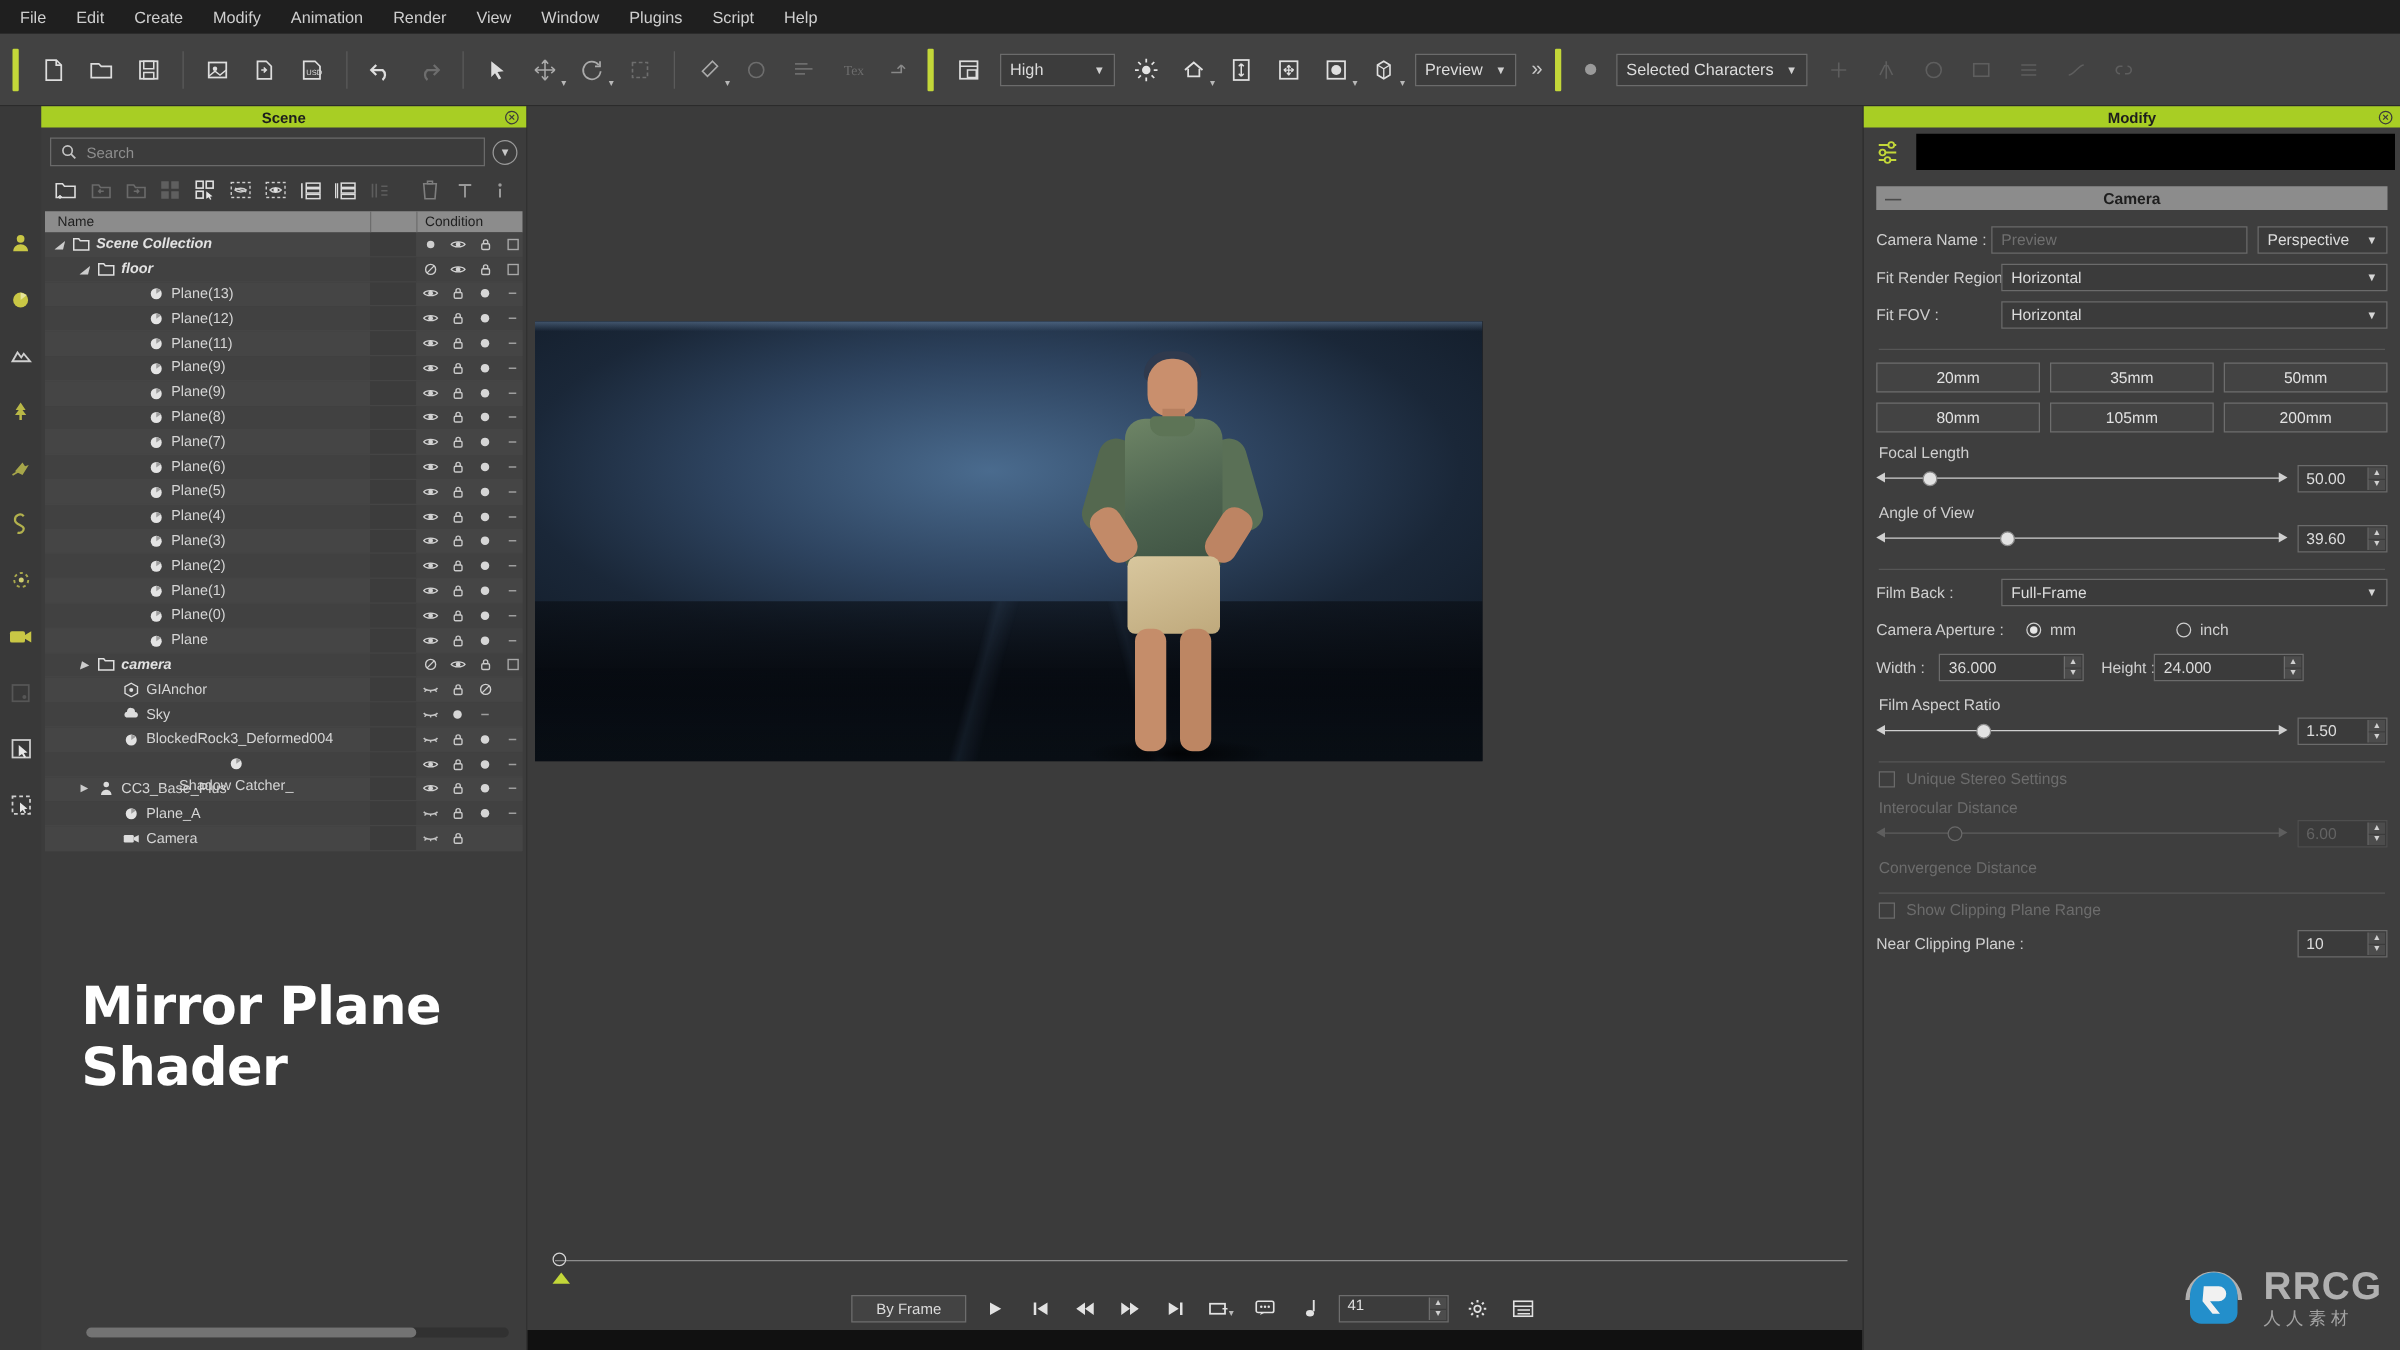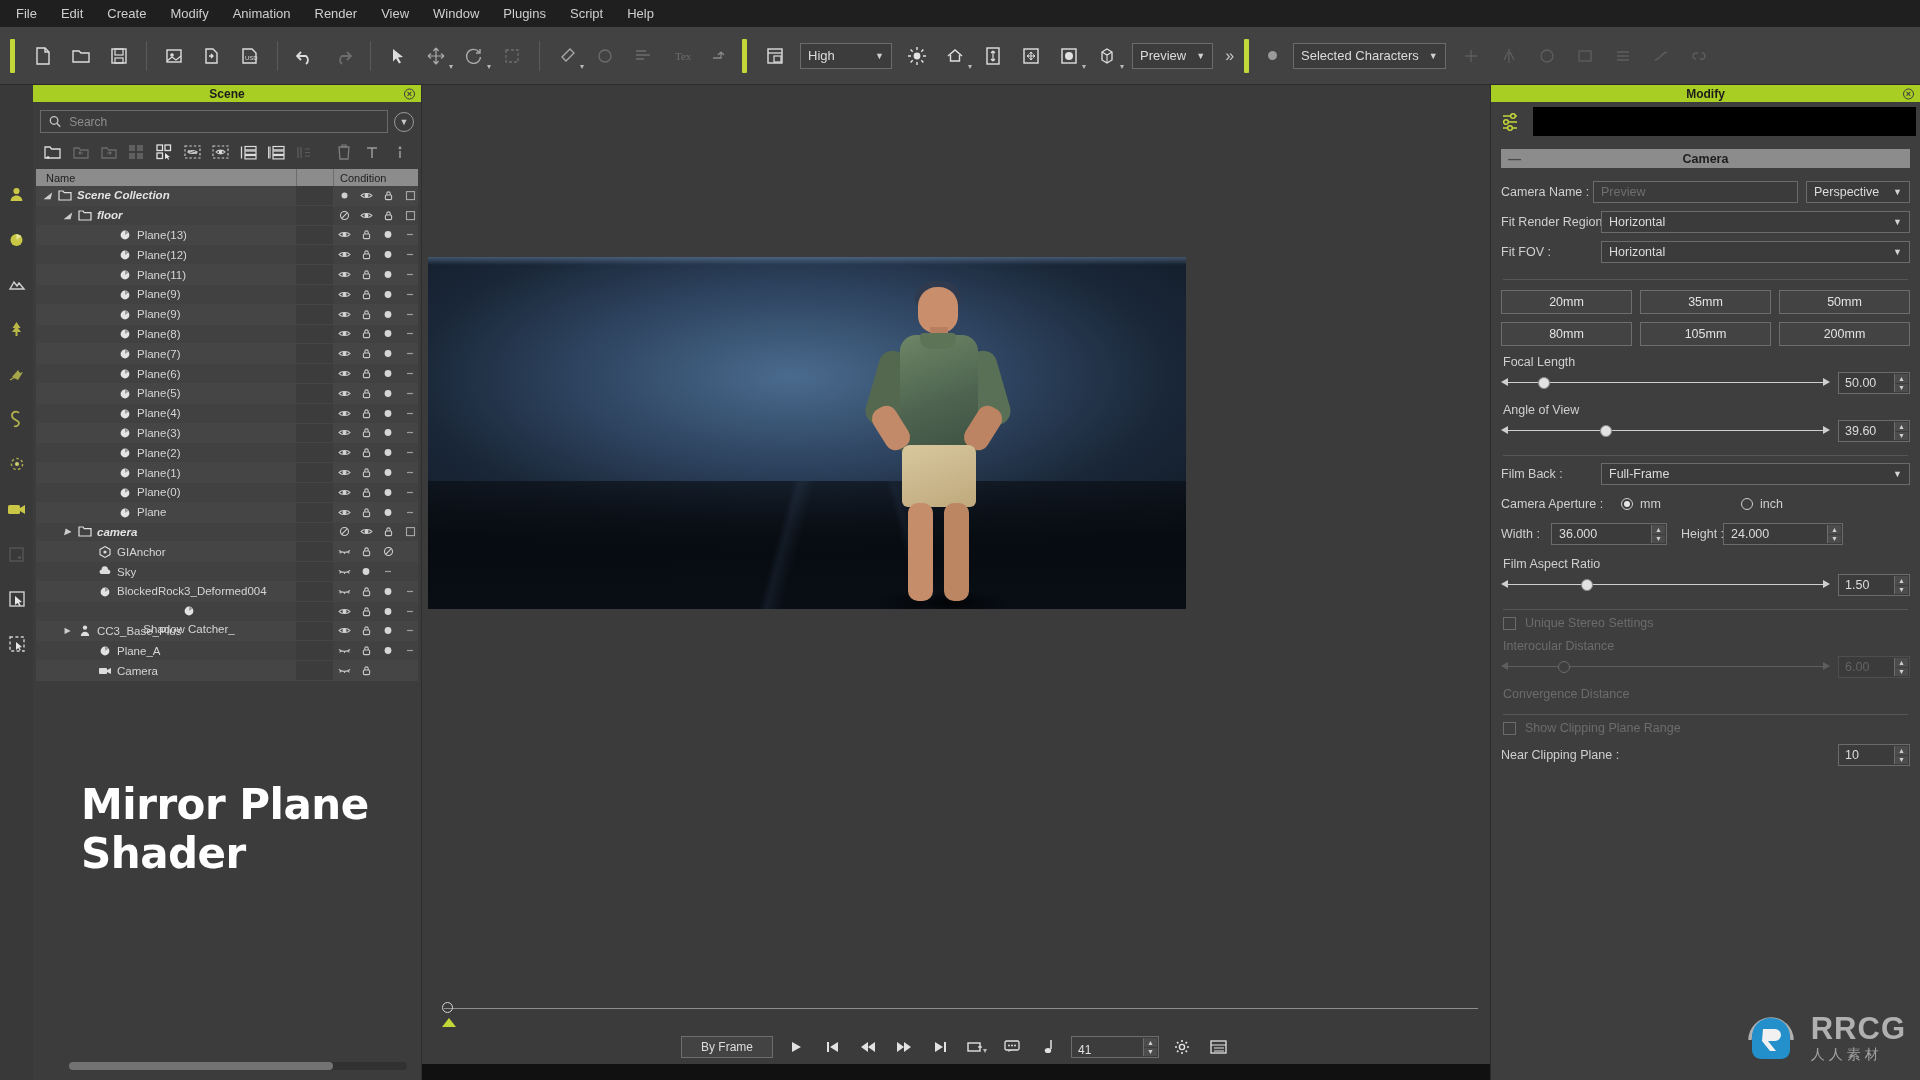--- a/index.html
+++ b/index.html
@@ -104,21 +104,21 @@
   .tree-row:nth-child(even) { background: #414141; }
   .tr-name { flex: 1; display: flex; align-items: center; gap: 5px; color: #d5d5d5; overflow: hidden; white-space: nowrap; }
   .tr-name.italic { font-style: italic; font-weight: bold; color: #e2e2e2; }
   .tr-mid { width: 37px; height: 100%; background: #3c3c3c; }
   .tr-cond { width: 85px; height: 100%; display: flex; align-items: center; gap: 9px; padding-left: 5px; background: #454545; }
   .tree-row:nth-child(even) .tr-cond { background: #414141; }
   .twisty { width: 11px; font-size: 8px; color: #cccccc; text-align: center; flex: 0 0 11px; }
   .ico { width: 14px; height: 14px; flex: 0 0 14px; display:flex; align-items:center; justify-content:center; }
   .cond-ico { width: 13px; height: 13px; display: flex; align-items: center; justify-content: center; }
   .title-overlay {
-    position: absolute; left: 48px; top: 695px; font-size: 42px; font-weight: bold;
+    position: absolute; left: 32px; top: 695px; font-size: 42px; font-weight: bold;
     color: #fff; letter-spacing: -0.5px; font-family: "DejaVu Sans", sans-serif;
   }
   .hscroll {
     position: absolute; left: 36px; right: 14px; bottom: 10px; height: 8px;
     background: #313131; border-radius: 4px;
   }
   .hscroll i { display:block; width: 78%; height: 100%; background: #737373; border-radius: 4px; }
 
   
   .viewport { position: absolute; left: 422px; top: 85px; right: 430px; bottom: 0; background: #3b3b3b; }
@@ -188,21 +188,21 @@
     position: absolute; left: 0; right: 0; bottom: 18px; height: 30px;
     display: flex; align-items: center; justify-content: center; gap: 10px; margin-top: 24px;
   }
   .pb-combo {
     height: 22px; width: 92px; border: 1px solid #6d6d6d; background: #434343;
     display: flex; align-items: center; justify-content: center; font-size: 12px; color: #dcdcdc;
   }
   .pb-btn { width: 26px; height: 24px; display:flex; align-items:center; justify-content:center; position: relative; }
   .frame-field {
     width: 88px; height: 22px; background: #3c3c3c; border: 1px solid #6d6d6d;
-    display: flex; align-items: flex-end; padding-left: 6px; font-size: 12px; color: #e0e0e0;
+    display: flex; align-items: flex-start; padding-left: 6px; font-size: 12px; color: #e0e0e0;
     position: relative;
   }
   .spin {
     position: absolute; right: 1px; top: 1px; bottom: 1px; width: 14px;
     display: flex; flex-direction: column; border-left: 1px solid #6d6d6d;
   }
   .spin i {
     flex: 1; display:flex; align-items:center; justify-content:center;
     font-size: 7px; color: #d0d0d0; font-style: normal; background:#4c4c4c;
   }

